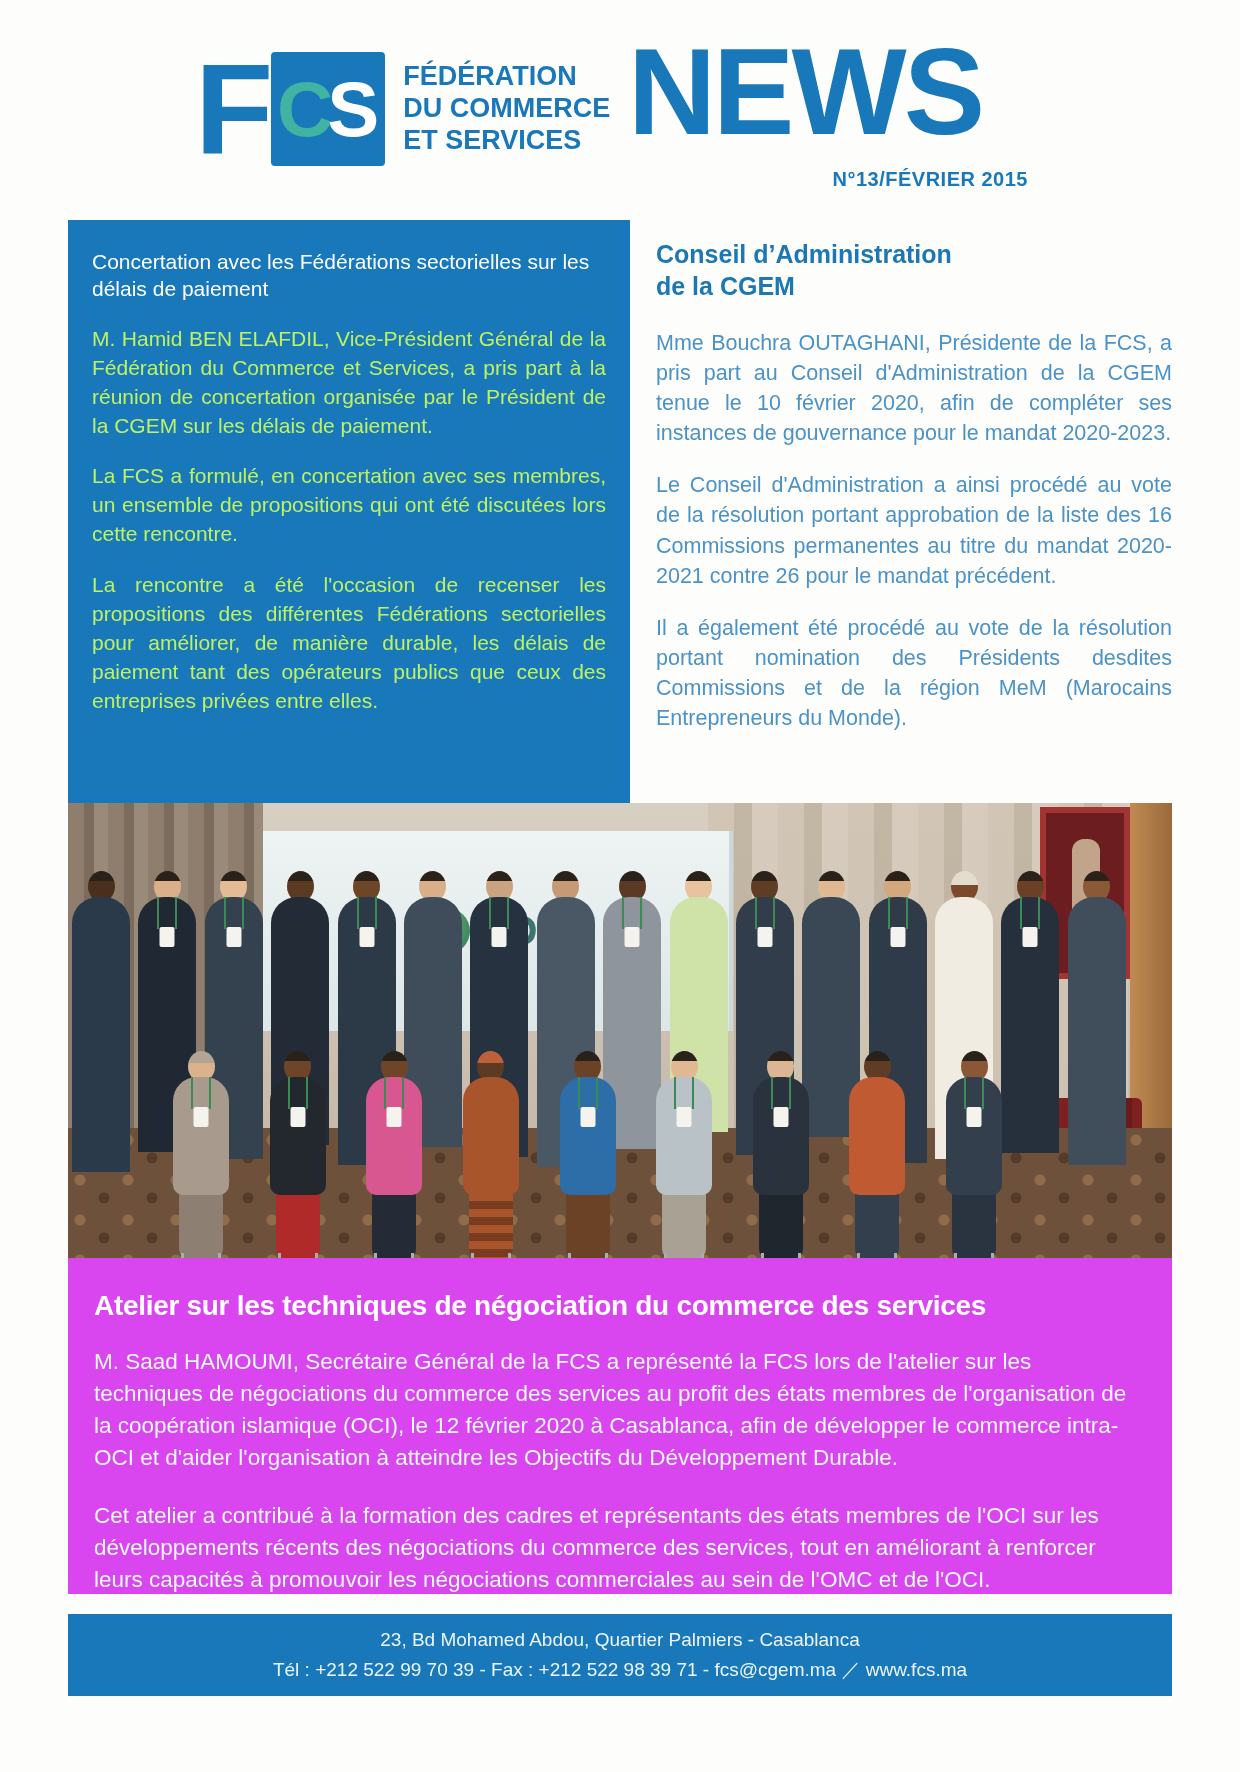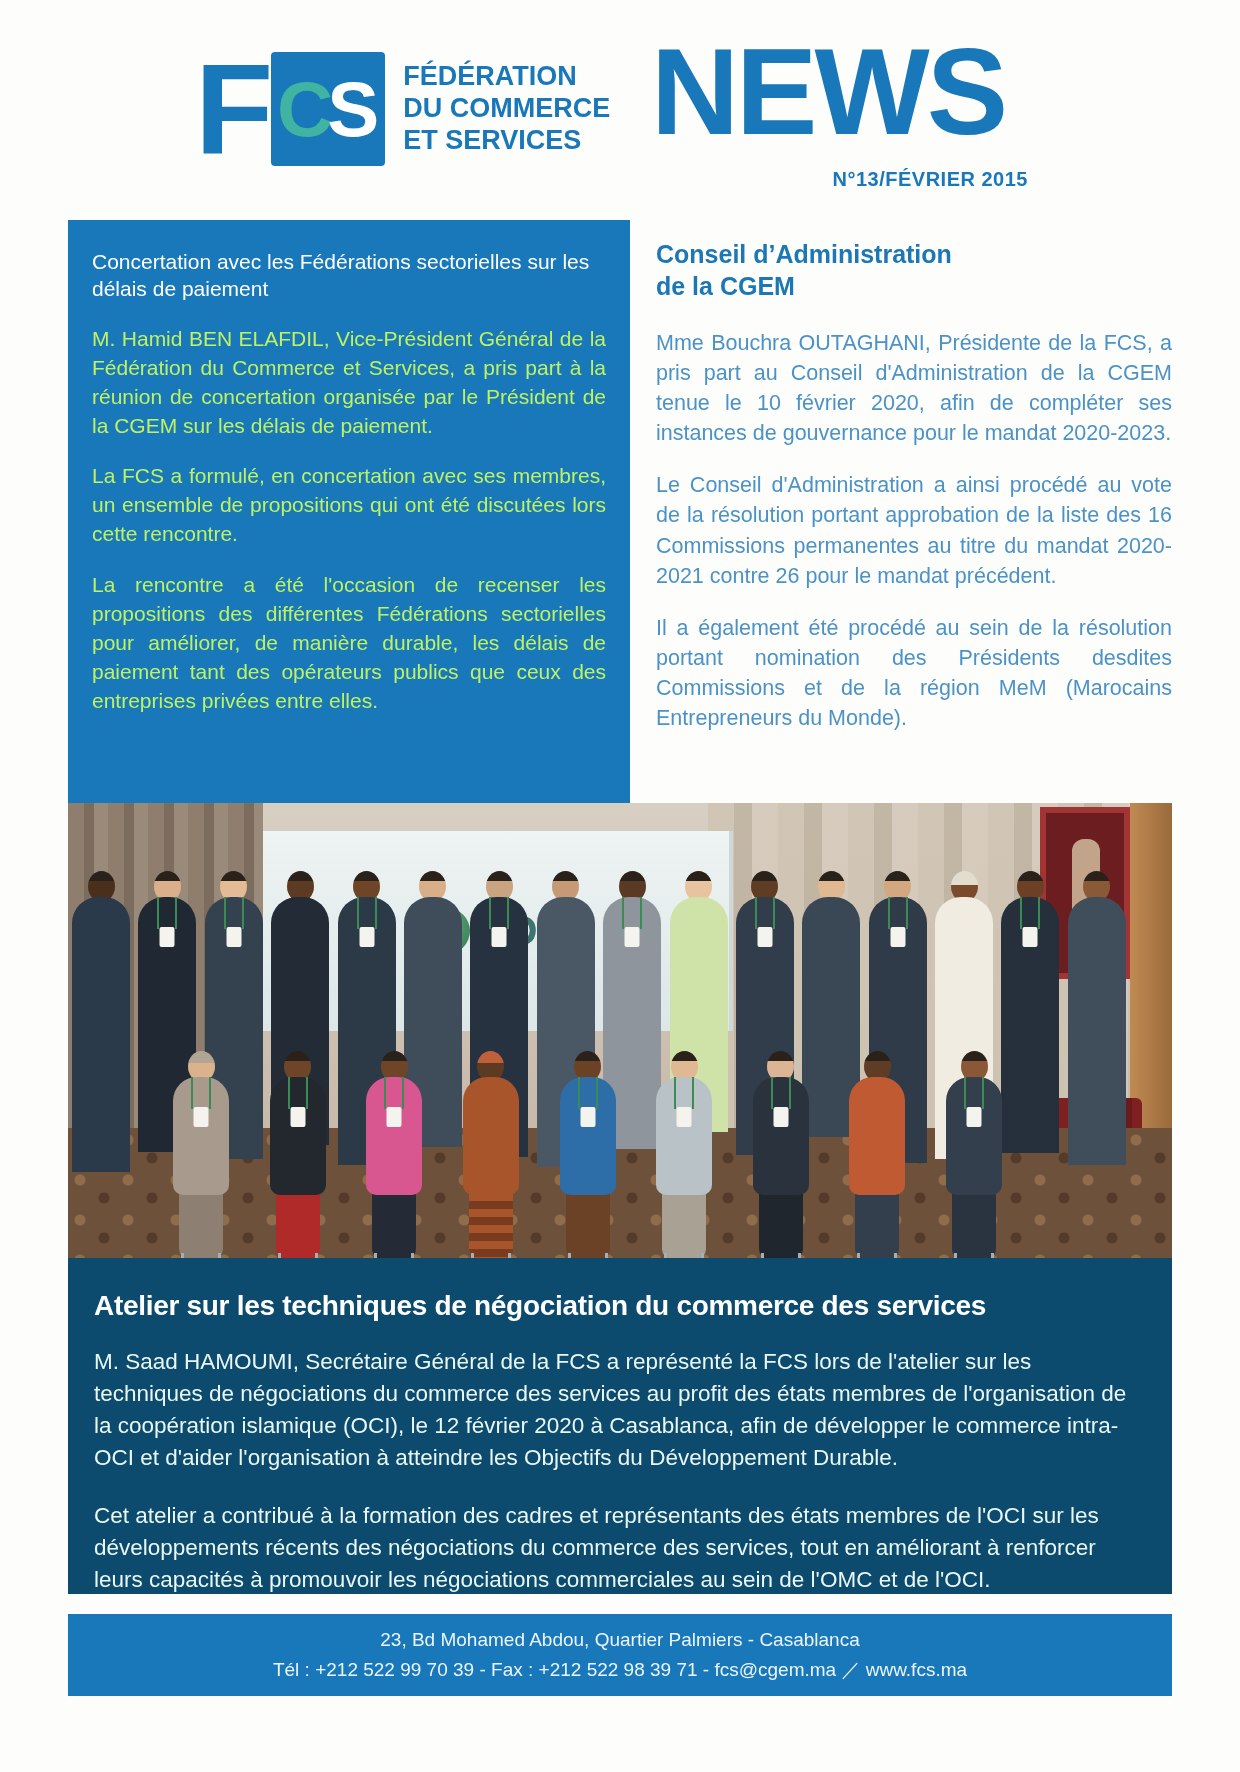--- a/index.html
+++ b/index.html
@@ -13,21 +13,21 @@
   
   .logo-wrap { position:absolute; left:195px; top:52px; display:flex; align-items:center; }
   .logo-f { font-size:128px; font-weight:bold; color:#1878b9; line-height:112px; letter-spacing:-4px; }
   .logo-tile {
     width:114px; height:114px; background:#1878b9; margin-left:2px;
     display:flex; align-items:center; justify-content:center; border-radius:4px;
   }
   .logo-c { font-size:78px; font-weight:bold; color:#41b3a3; letter-spacing:-6px; }
   .logo-s { font-size:78px; font-weight:bold; color:#ffffff; }
   .org-name { margin-left:18px; color:#1878b9; font-weight:bold; font-size:27px; line-height:1.18; letter-spacing:0px; }
-  .masthead { position:absolute; left:628px; top:28px; width:400px; text-align:center; }
+  .masthead { position:absolute; left:628px; top:28px; width:400px; text-align:left; }
   .masthead-title { font-size:122px; font-weight:bold; color:#1878b9; line-height:1.05; letter-spacing:-3px; }
   .issue { position:absolute; left:630px; top:168px; width:398px; text-align:right;
            font-size:20px; font-weight:bold; color:#1878b9; letter-spacing:0.5px; }
 
   
   .article-left {
     position:absolute; left:68px; top:220px; width:562px; height:583px;
     background:#1878b9; color:#ffffff; padding:28px 24px 20px 24px;
   }
   .article-left h2 { font-size:21px; line-height:1.3; font-weight:normal; color:#ffffff; margin-bottom:22px; }
@@ -84,21 +84,21 @@
   .torso.badge::after { content:""; position:absolute; left:50%; top:30px; transform:translateX(-50%);
     width:15px; height:20px; background:#f4f3ee; border-radius:2px; }
   .seated .torso { width:56px; height:118px; border-radius:24px 24px 10px 10px; }
   .legs { width:44px; height:66px; margin-top:-2px; background:var(--legs,#2a2f38); border-radius:0 0 10px 10px; }
   .chairlegs { width:40px; height:50px; margin-top:-6px;
     border-left:3px solid #a9adb0; border-right:3px solid #a9adb0; }
 
   
   .article-bottom {
     position:absolute; left:68px; top:1258px; width:1104px; height:336px;
-    background:#0c4a6e; color:#fff; padding:32px 26px 18px 26px;
+    background:#d946ef; color:#fff; padding:32px 26px 18px 26px;
   }
   .article-bottom h2 { font-size:28px; font-weight:bold; color:#ffffff; margin-bottom:24px; letter-spacing:-0.3px; }
   .article-bottom p { font-size:22.5px; line-height:1.42; color:#e9f7f5; margin-bottom:26px; }
 
   
   .footer {
     position:absolute; left:68px; top:1614px; width:1104px; height:82px;
     background:#1878b9; color:#ffffff; text-align:center;
     display:flex; flex-direction:column; justify-content:center; gap:4px;
   }
@@ -133,21 +133,21 @@
     <p>La rencontre a été l'occasion de recenser les propositions des différentes Fédérations sectorielles pour améliorer, de manière durable, les délais de paiement tant des opérateurs publics que ceux des entreprises privées entre elles.</p>
   </div>
 
   <div class="article-right">
     <h2>
       <span>Conseil d’Administration</span>
       <span>de la CGEM</span>
     </h2>
     <p>Mme Bouchra OUTAGHANI, Présidente de la FCS, a pris part au Conseil d'Administration de la CGEM tenue le 10 février 2020, afin de compléter ses instances de gouvernance pour le mandat 2020-2023.</p>
     <p>Le Conseil d'Administration a ainsi procédé au vote de la résolution portant approbation de la liste des 16 Commissions permanentes au titre du mandat 2020-2021 contre 26 pour le mandat précédent.</p>
-    <p>Il a également été procédé au sein de la résolution portant nomination des Présidents desdites Commissions et de la région MeM (Marocains Entrepreneurs du Monde).</p>
+    <p>Il a également été procédé au vote de la résolution portant nomination des Présidents desdites Commissions et de la région MeM (Marocains Entrepreneurs du Monde).</p>
   </div>
 
   <div class="photo">
     <div class="curtain-left"></div>
     <div class="curtain-mid"></div>
     <div class="banner">
       <span class="banner-globe"></span>
       <span class="banner-text">sDB</span>
     </div>
     <div class="portrait"></div>

